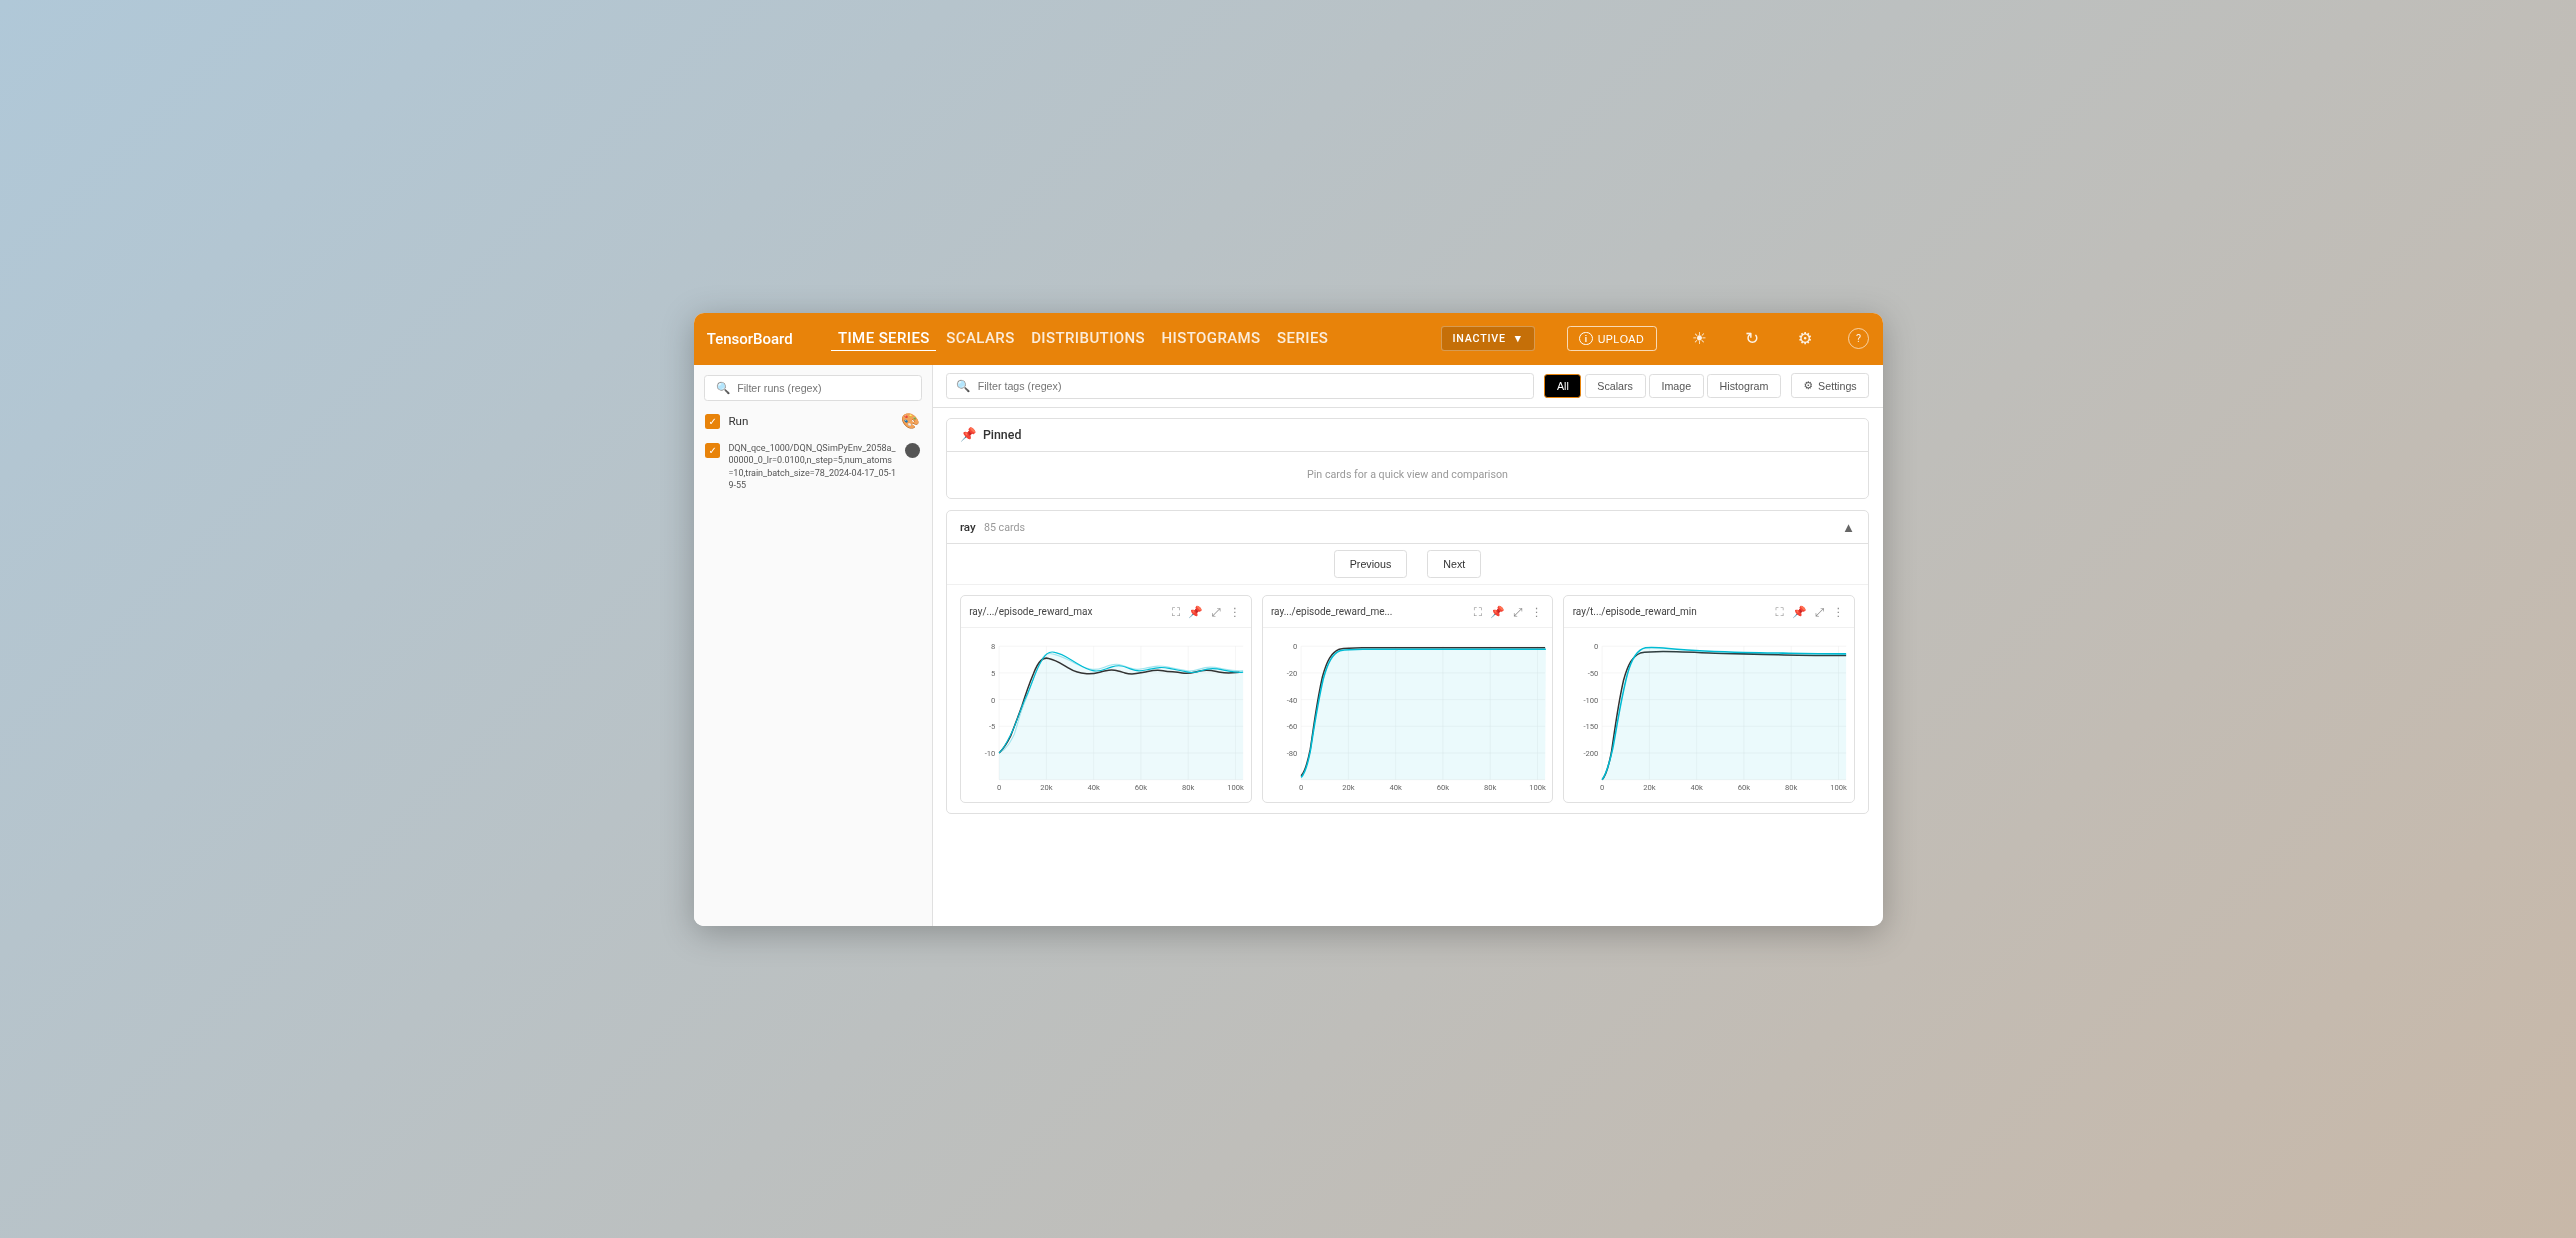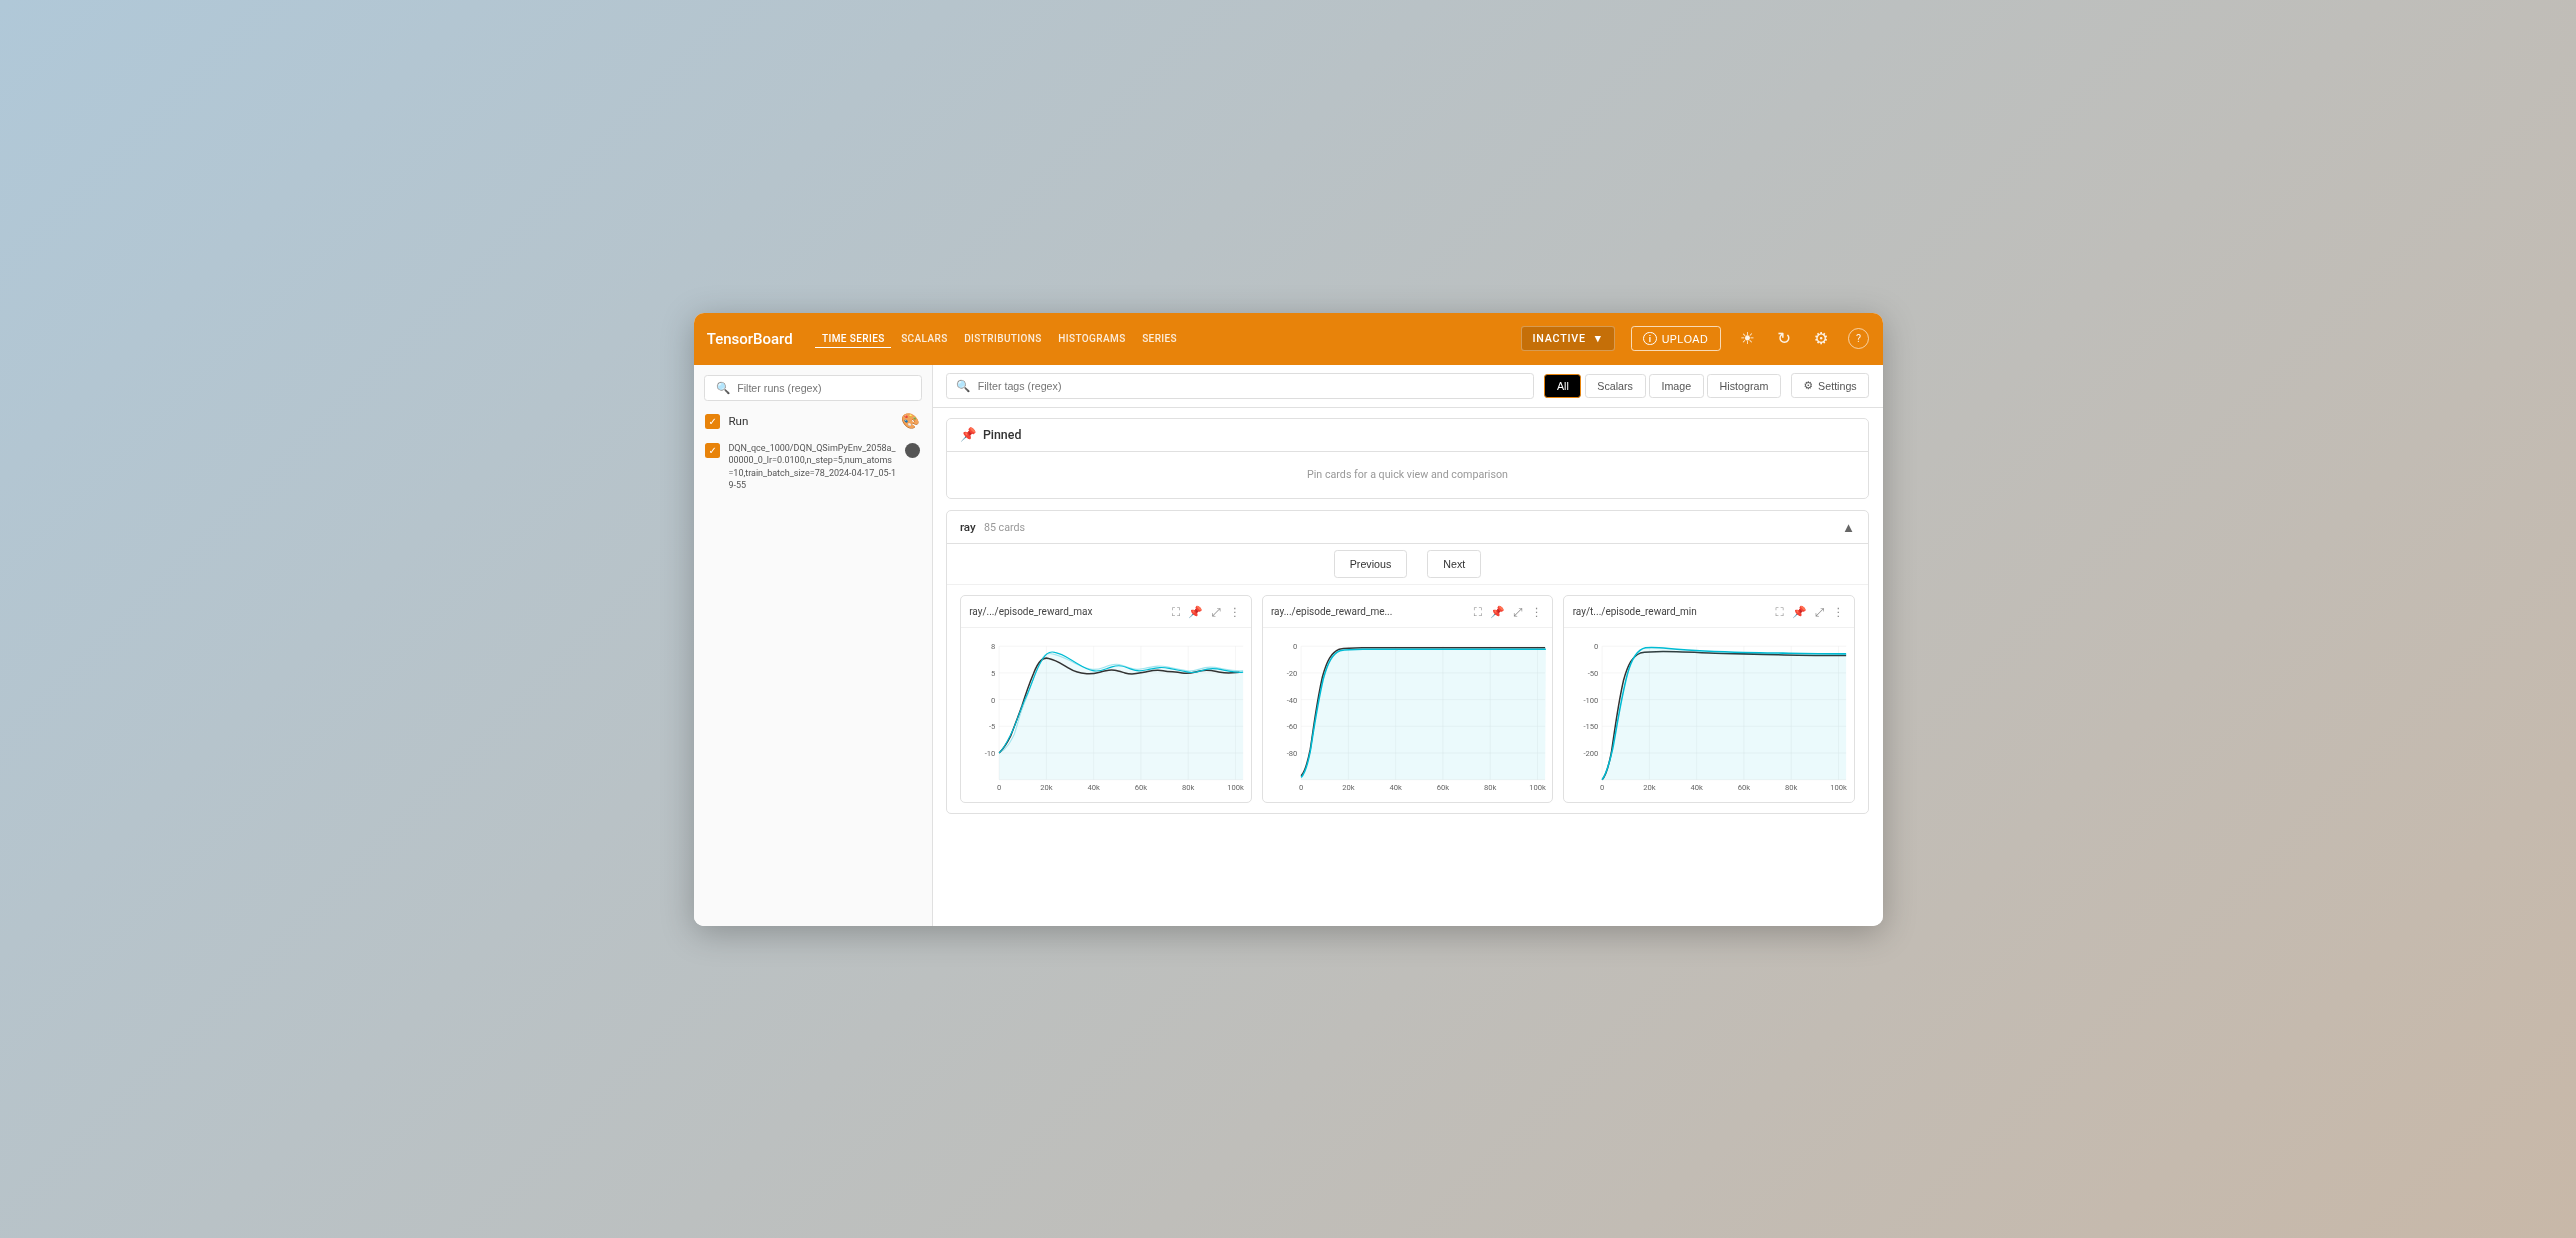--- a/index.html
+++ b/index.html
@@ -19,32 +19,32 @@
       overflow: hidden;
       box-shadow: 0 6.6px 33px rgba(0,0,0,0.25);
     }
     
     .header {
       background: #e8830a;
       display: flex;
       align-items: center;
       padding: 0 13.2px;
       height: 52px;
-      gap: 16px;
+      gap: 32px;
     }
     .logo {
       color: white;
       font-size: 15px;
       font-weight: 500;
       white-space: nowrap;
       margin-right: 6.6px;
     }
     .nav-item {
       color: white;
-      font-size: 10px;
+      font-size: 15px;
       font-weight: 500;
       letter-spacing: 0.4px;
       padding: 3.3px 6.6px;
       cursor: pointer;
       opacity: 0.85;
       border-bottom: 1.7px solid transparent;
     }
     .nav-item.active {
       opacity: 1;
       border-bottom: 1.7px solid white;

